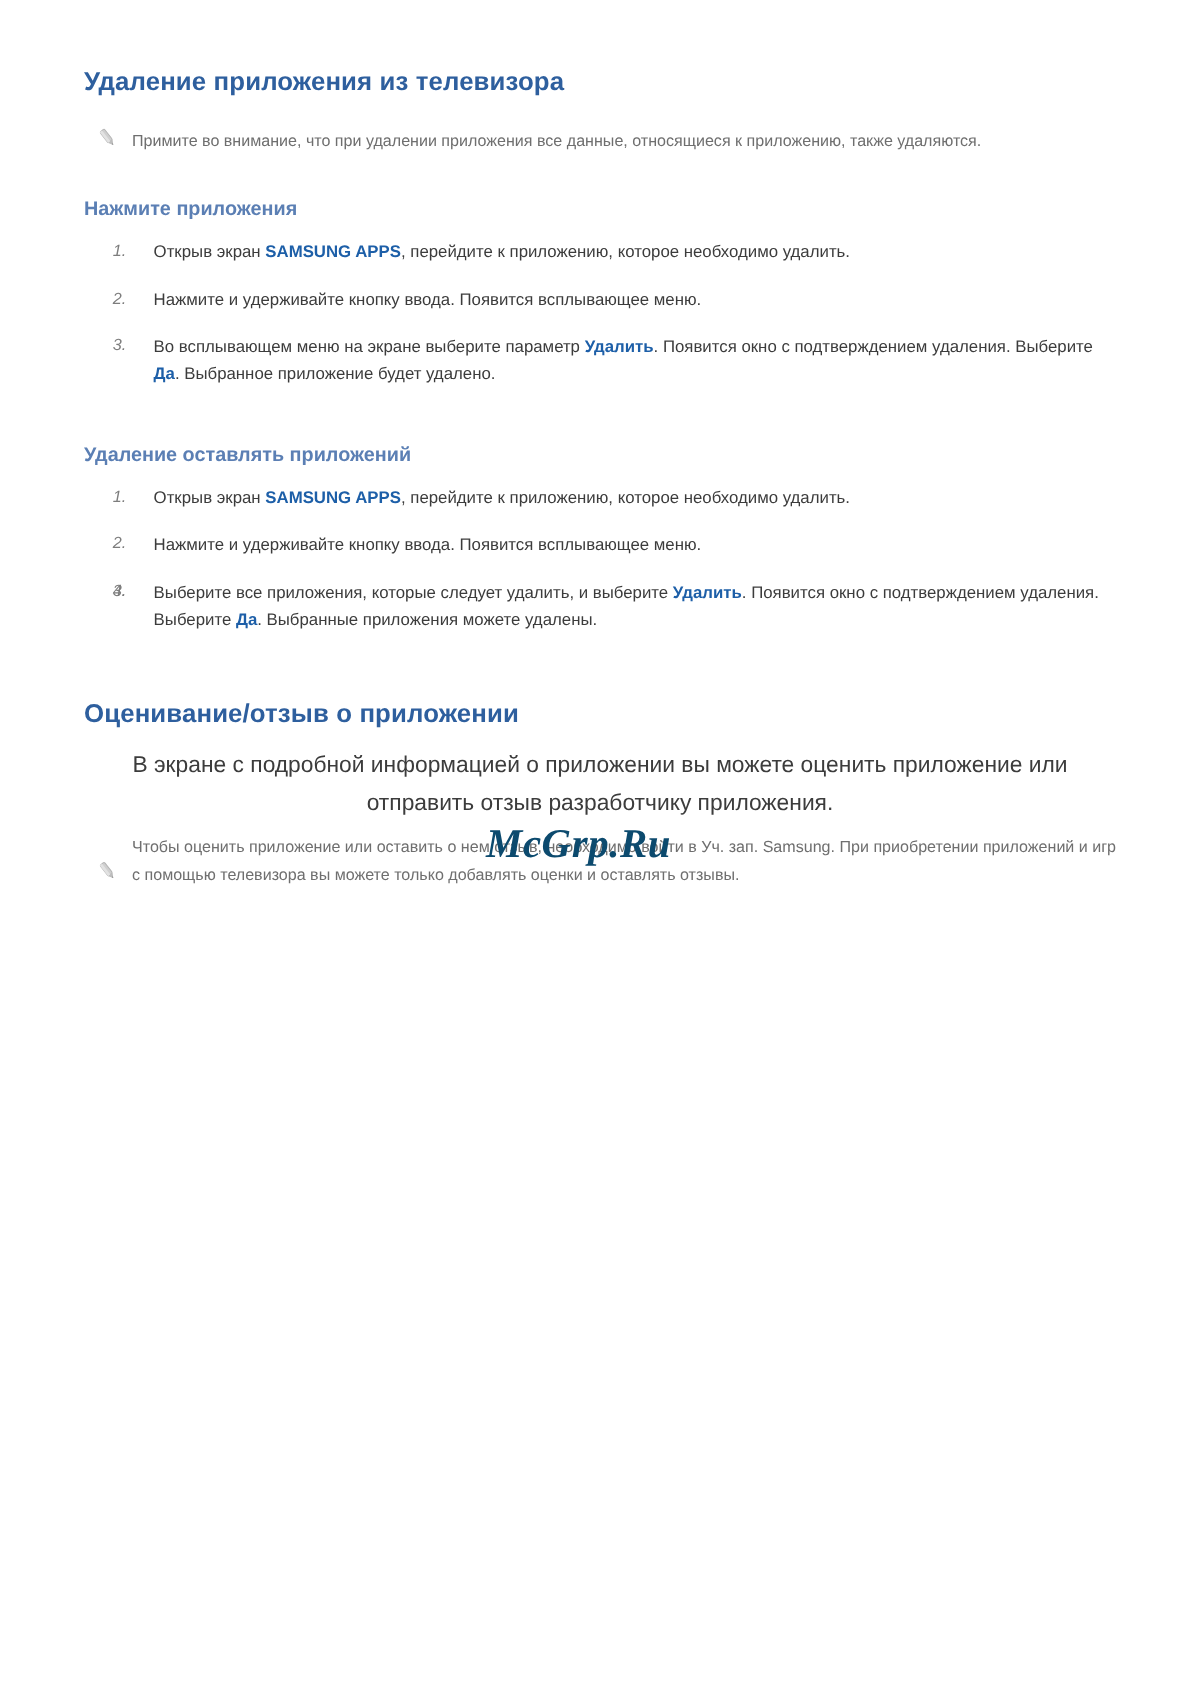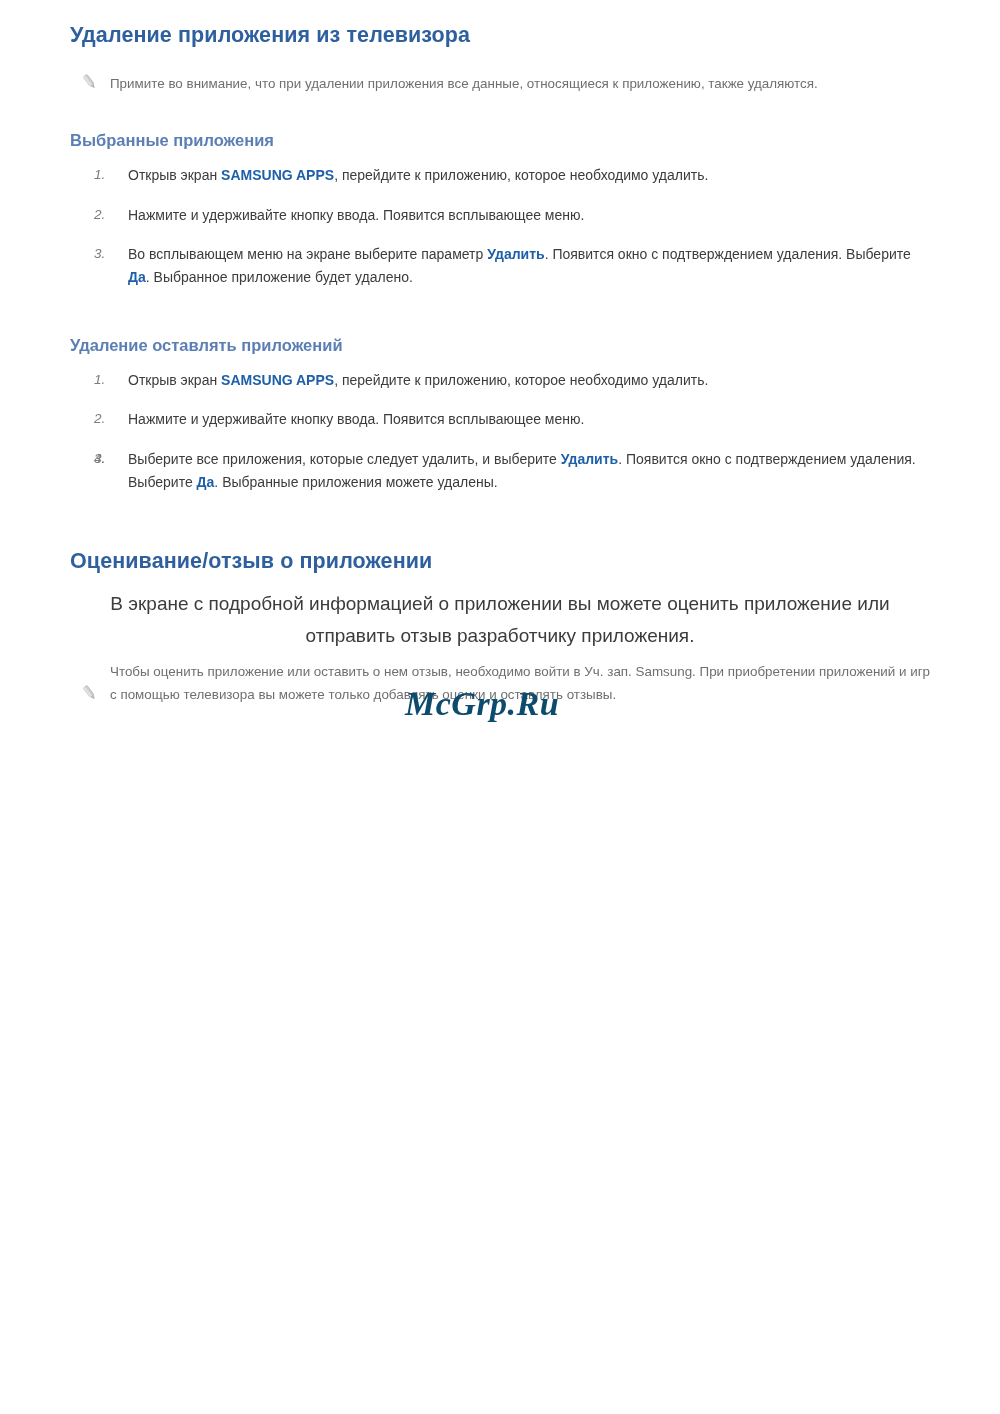--- a/index.html
+++ b/index.html
@@ -13,21 +13,21 @@
     position: relative;
     font-family: "Liberation Sans", sans-serif;
     color: #3c3c3c;
     overflow: hidden;
   }
   .page {
     position: relative;
     width: 1000px;
     height: 1414px;
     box-sizing: border-box;
-    padding: 23px 70px 0 70px;
+    padding: 56px 70px 0 70px;
   }
 
   h1.doc-title {
     font-size: 21.5px;
     font-weight: bold;
     color: #2e5f9e;
     margin: 0 0 22px 0;
     letter-spacing: 0.1px;
   }
   h2.section-title {
@@ -129,21 +129,21 @@
           <polygon points="7.6,12.4 12.2,12.4 9.9,16.2" fill="#bdbdbd"></polygon>
           <polygon points="9.3,14.9 10.6,14.9 9.9,16.2" fill="#8a8a8a"></polygon>
         </g>
       </svg>
     </span>
     <span class="note-text">Примите во внимание, что при удалении приложения все данные, относящиеся к приложению, также удаляются.</span>
   </div>
 
   <div class="spacer-lg"></div>
 
-  <h2 class="section-title">Выбранные приложения</h2>
+  <h2 class="section-title">Нажмите приложения</h2>
 
   <ol class="steps" id="list-delete-one">
       <li><span class="num">1.</span><span><span>Открыв экран </span><span class="bold-blue">SAMSUNG APPS</span><span>, перейдите к приложению, которое необходимо удалить.</span></span></li>
       <li><span class="num">2.</span><span><span>Нажмите и удерживайте кнопку ввода. Появится всплывающее меню.</span></span></li>
       <li><span class="num">3.</span><span><span>Во всплывающем меню на экране выберите параметр </span><span class="bold-blue">Удалить</span><span>. Появится окно с подтверждением удаления. Выберите </span><span class="bold-blue">Да</span><span>. Выбранное приложение будет удалено.</span></span></li>
     </ol>
 
   <div class="spacer-lg"></div>
 
   <h2 class="section-title">Удаление оставлять приложений</h2>

